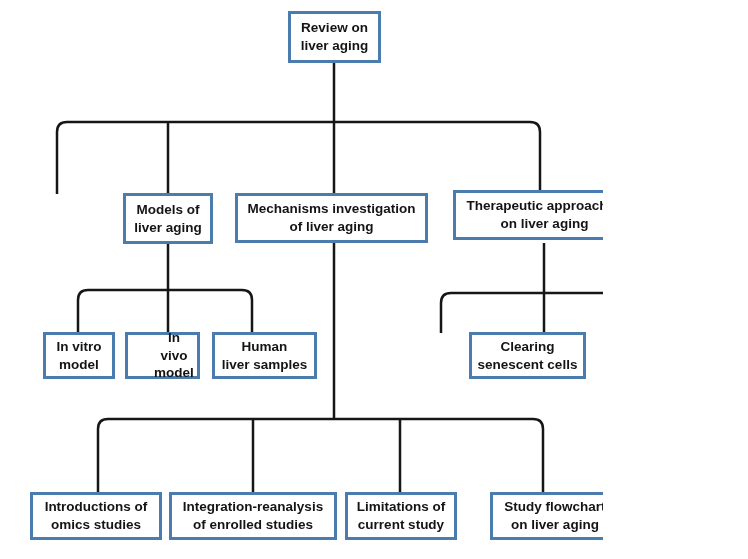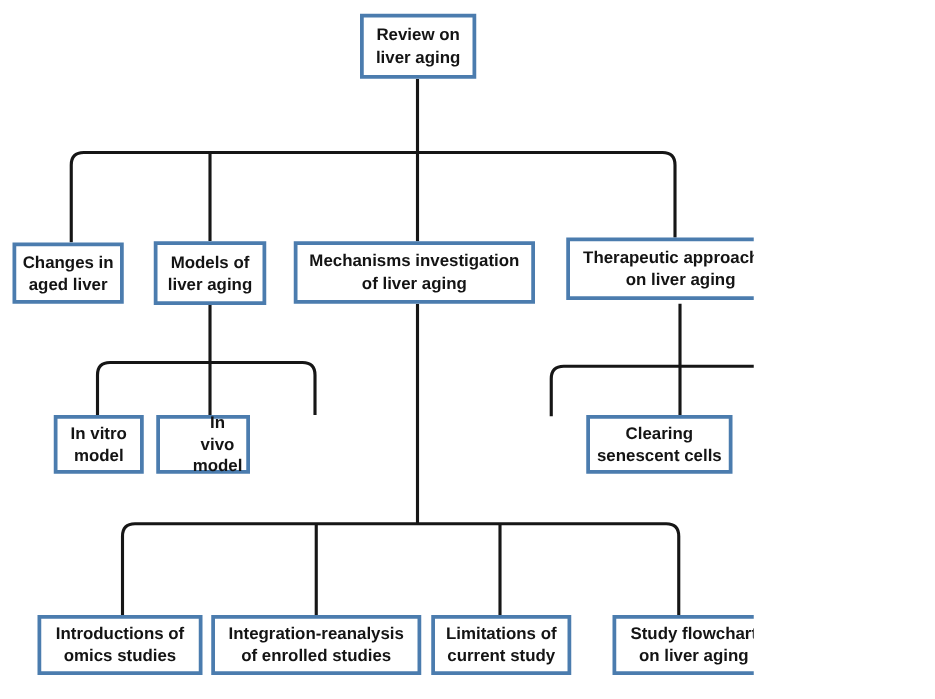--- a/index.html
+++ b/index.html
@@ -84,33 +84,33 @@
 
     <path class="cline" d="M334,243 V419"></path>
     <path class="cline" d="M98,492 V429 Q98,419 108,419 H533 Q543,419 543,429 V492"></path>
     <path class="cline" d="M253,419 V492"></path>
     <path class="cline" d="M400,419 V492"></path>
   </svg>
 
   <div class="node b-review">Review on
 liver aging</div>
 
-  <div class="node b-changes">Changes in
-aged liver</div>
   <div class="node b-models">Models of
 liver aging</div>
   <div class="node b-mechanisms">Mechanisms investigation
 of liver aging</div>
   <div class="node b-therapeutic">Therapeutic approaches
 on liver aging</div>
 
   <div class="node b-invitro">In vitro
 model</div>
   <div class="node b-invivo">In vivo
 model</div>
+  <div class="node b-human">Human
+liver samples</div>
   <div class="node b-clearing">Clearing
 senescent cells</div>
 
   <div class="node b-integration">Integration-reanalysis
 of enrolled studies</div>
   <div class="node b-introductions">Introductions of
 omics studies</div>
   <div class="node b-limitations">Limitations of
 current study</div>
   <div class="node b-flowchart">Study flowchart

